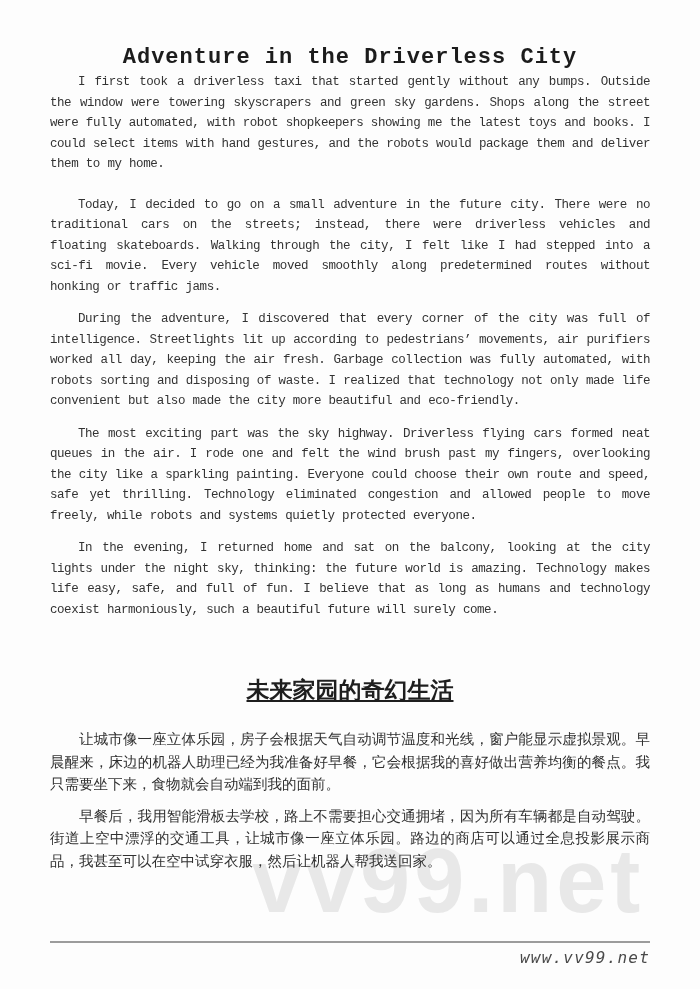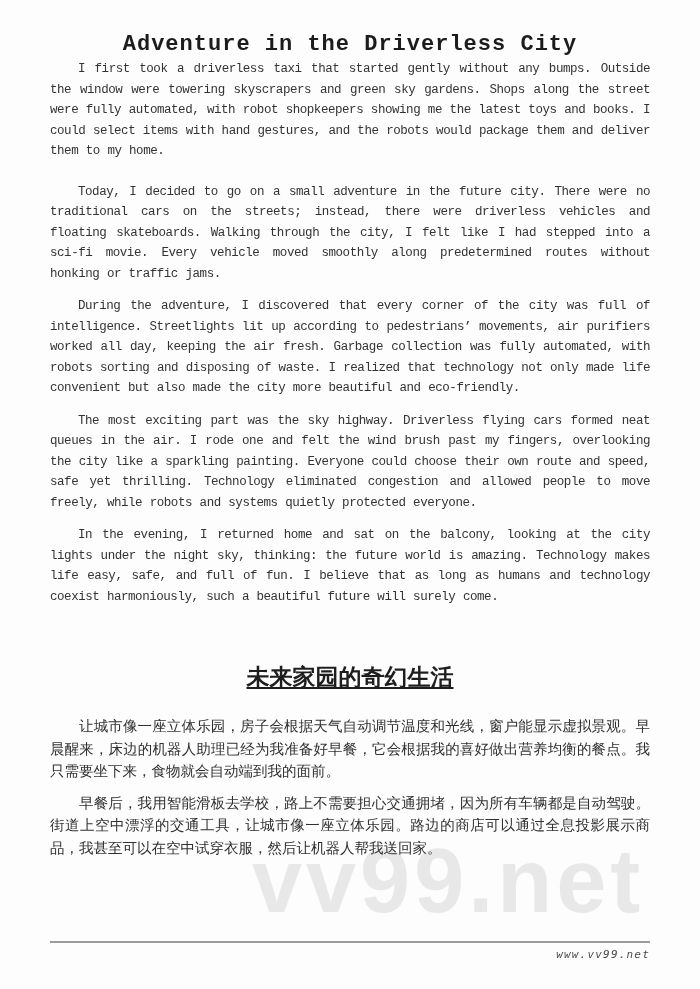--- a/index.html
+++ b/index.html
@@ -27,21 +27,21 @@
     color: #e8e8e8;
     user-select: none;
     white-space: nowrap;
   }
   .content {
     position: absolute;
     left: 50px;
     right: 50px;
     top: 0;
     z-index: 1;
-    padding-top: 31px;
+    padding-top: 44px;
   }
   .en-title {
     margin: 0;
     text-align: center;
     font-family: "Liberation Mono", "DejaVu Sans Mono", monospace;
     font-weight: bold;
     font-size: 22px;
     line-height: 28px;
     letter-spacing: 1px;
     color: #1c1c1c;
@@ -87,21 +87,21 @@
     height: 2px;
     background: #9c9c9c;
     z-index: 2;
   }
   .footer-url {
     position: absolute;
     right: 50px;
     top: 948px;
     font-family: "DejaVu Sans Mono", "Liberation Mono", monospace;
     font-style: italic;
-    font-size: 11px;
+    font-size: 16px;
     letter-spacing: 1.2px;
     color: #4a4a4a;
     z-index: 2;
   }
 </style>
 </head>
 <body>
 
 <div class="page">
 

